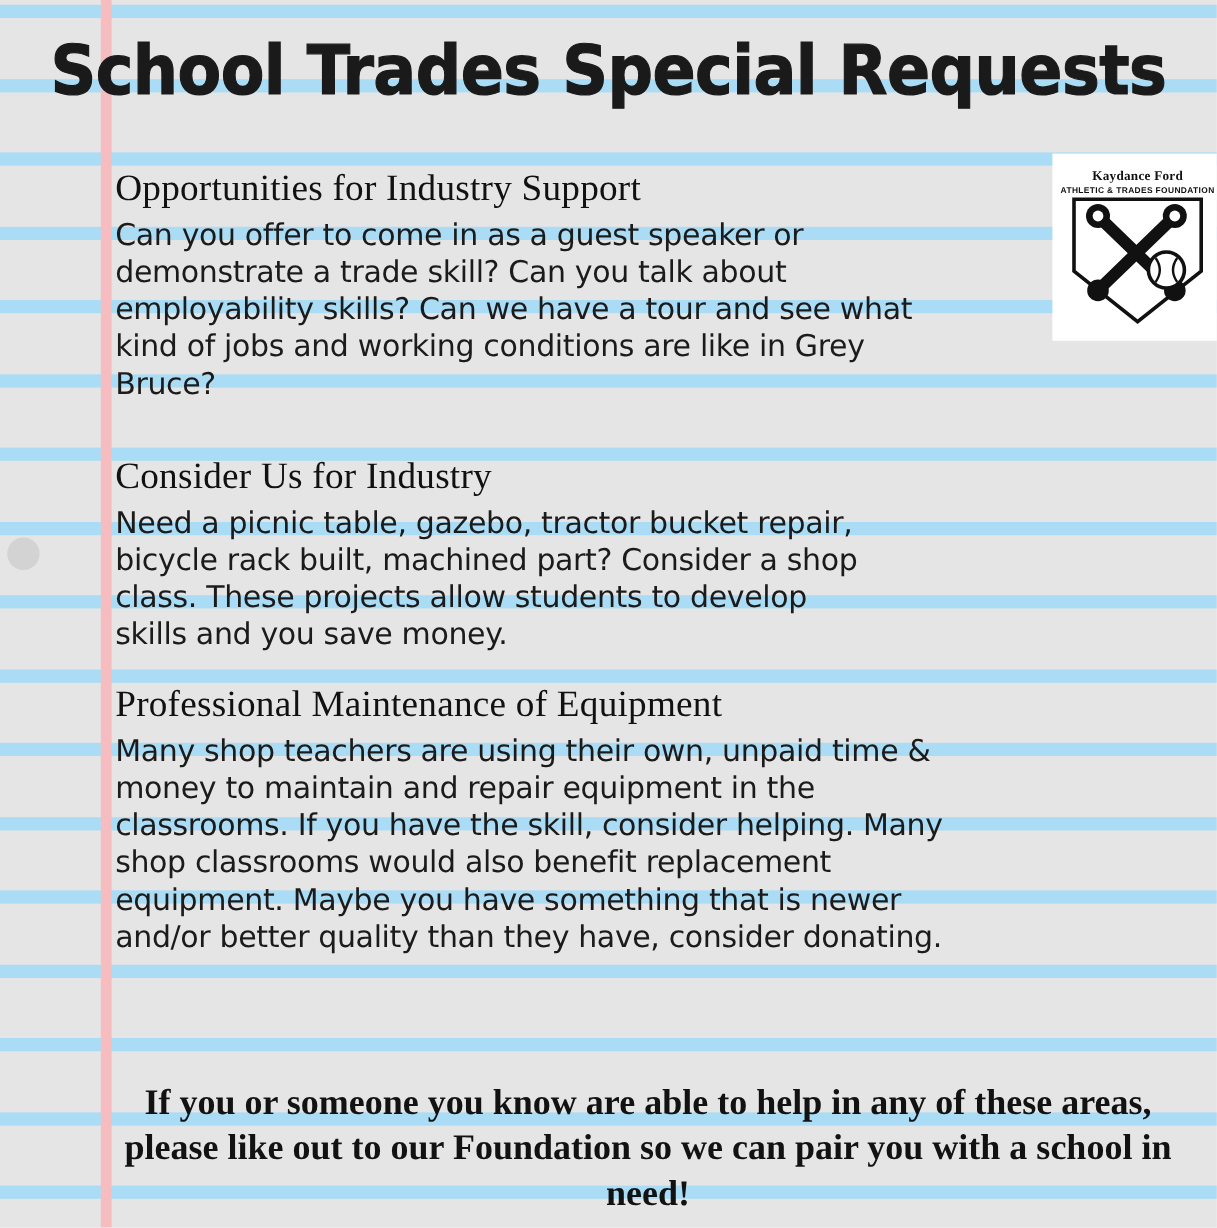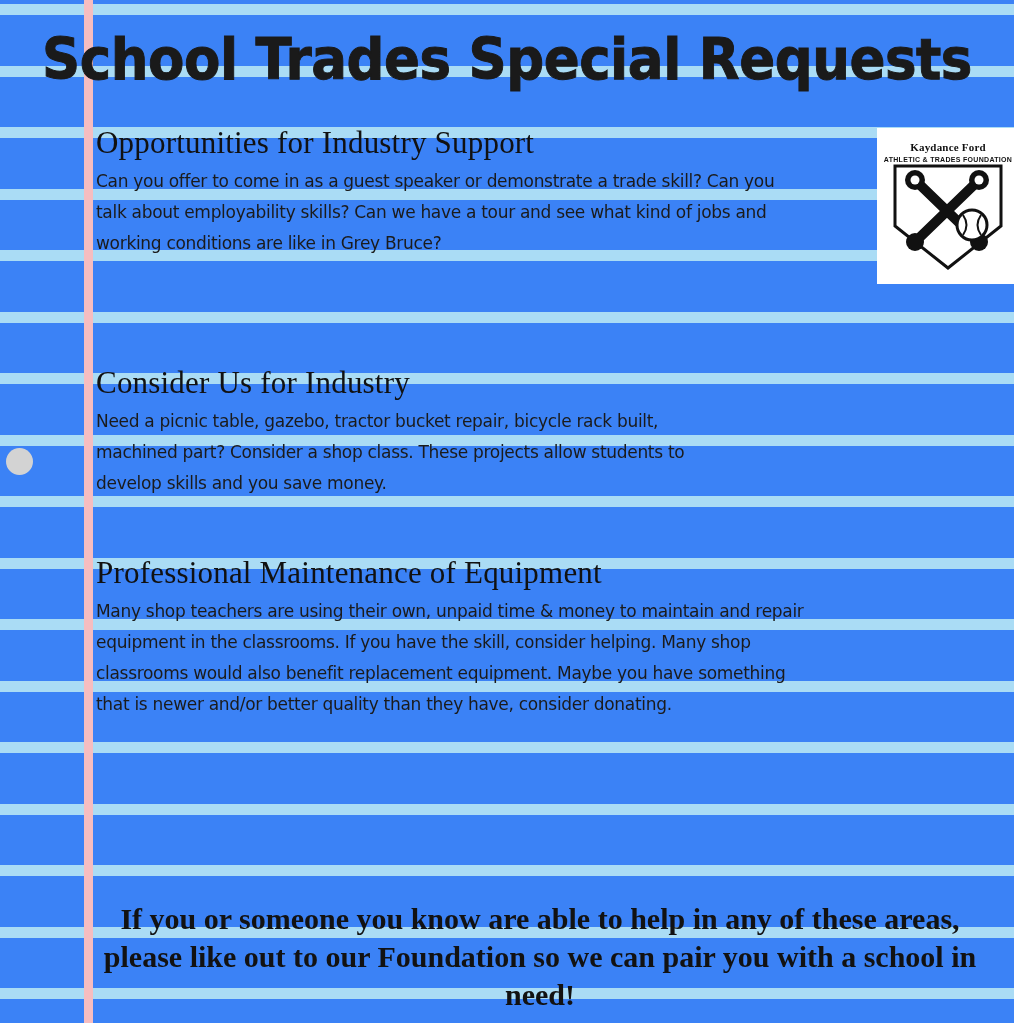--- a/index.html
+++ b/index.html
@@ -11,21 +11,21 @@
     height: 1023px;
     background: #ffffff;
     font-family: "Liberation Sans", sans-serif;
     overflow: hidden;
   }
 
   #page {
     position: relative;
     width: 1014px;
     height: 1023px;
-    background: #3b82f6;
+    background: #e5e5e5;
     overflow: hidden;
   }
 
   
   #rules {
     position: absolute;
     inset: 0;
     z-index: 0;
   }
   .rule {
@@ -81,27 +81,27 @@
 
   .section {
     position: absolute;
     left: 96px;
   }
   .sec-head {
     font-family: "Liberation Serif", serif;
     font-size: 31px;
     line-height: 38px;
     color: #111111;
-    margin: 2px 0 4px 0;
+    margin: 16px 0 4px 0;
     font-weight: normal;
     letter-spacing: 0.2px;
   }
   .sec-body {
     font-family: "DejaVu Sans", sans-serif;
-    font-size: 17px;
+    font-size: 25px;
     line-height: 31px;
     color: #1b1b1b;
     margin: 0;
     letter-spacing: -0.3px;
   }
 
   #section-1 { top: 122px; width: 700px; }
   #section-2 { top: 362px; width: 640px; }
   #section-3 { top: 552px; width: 720px; }
 

